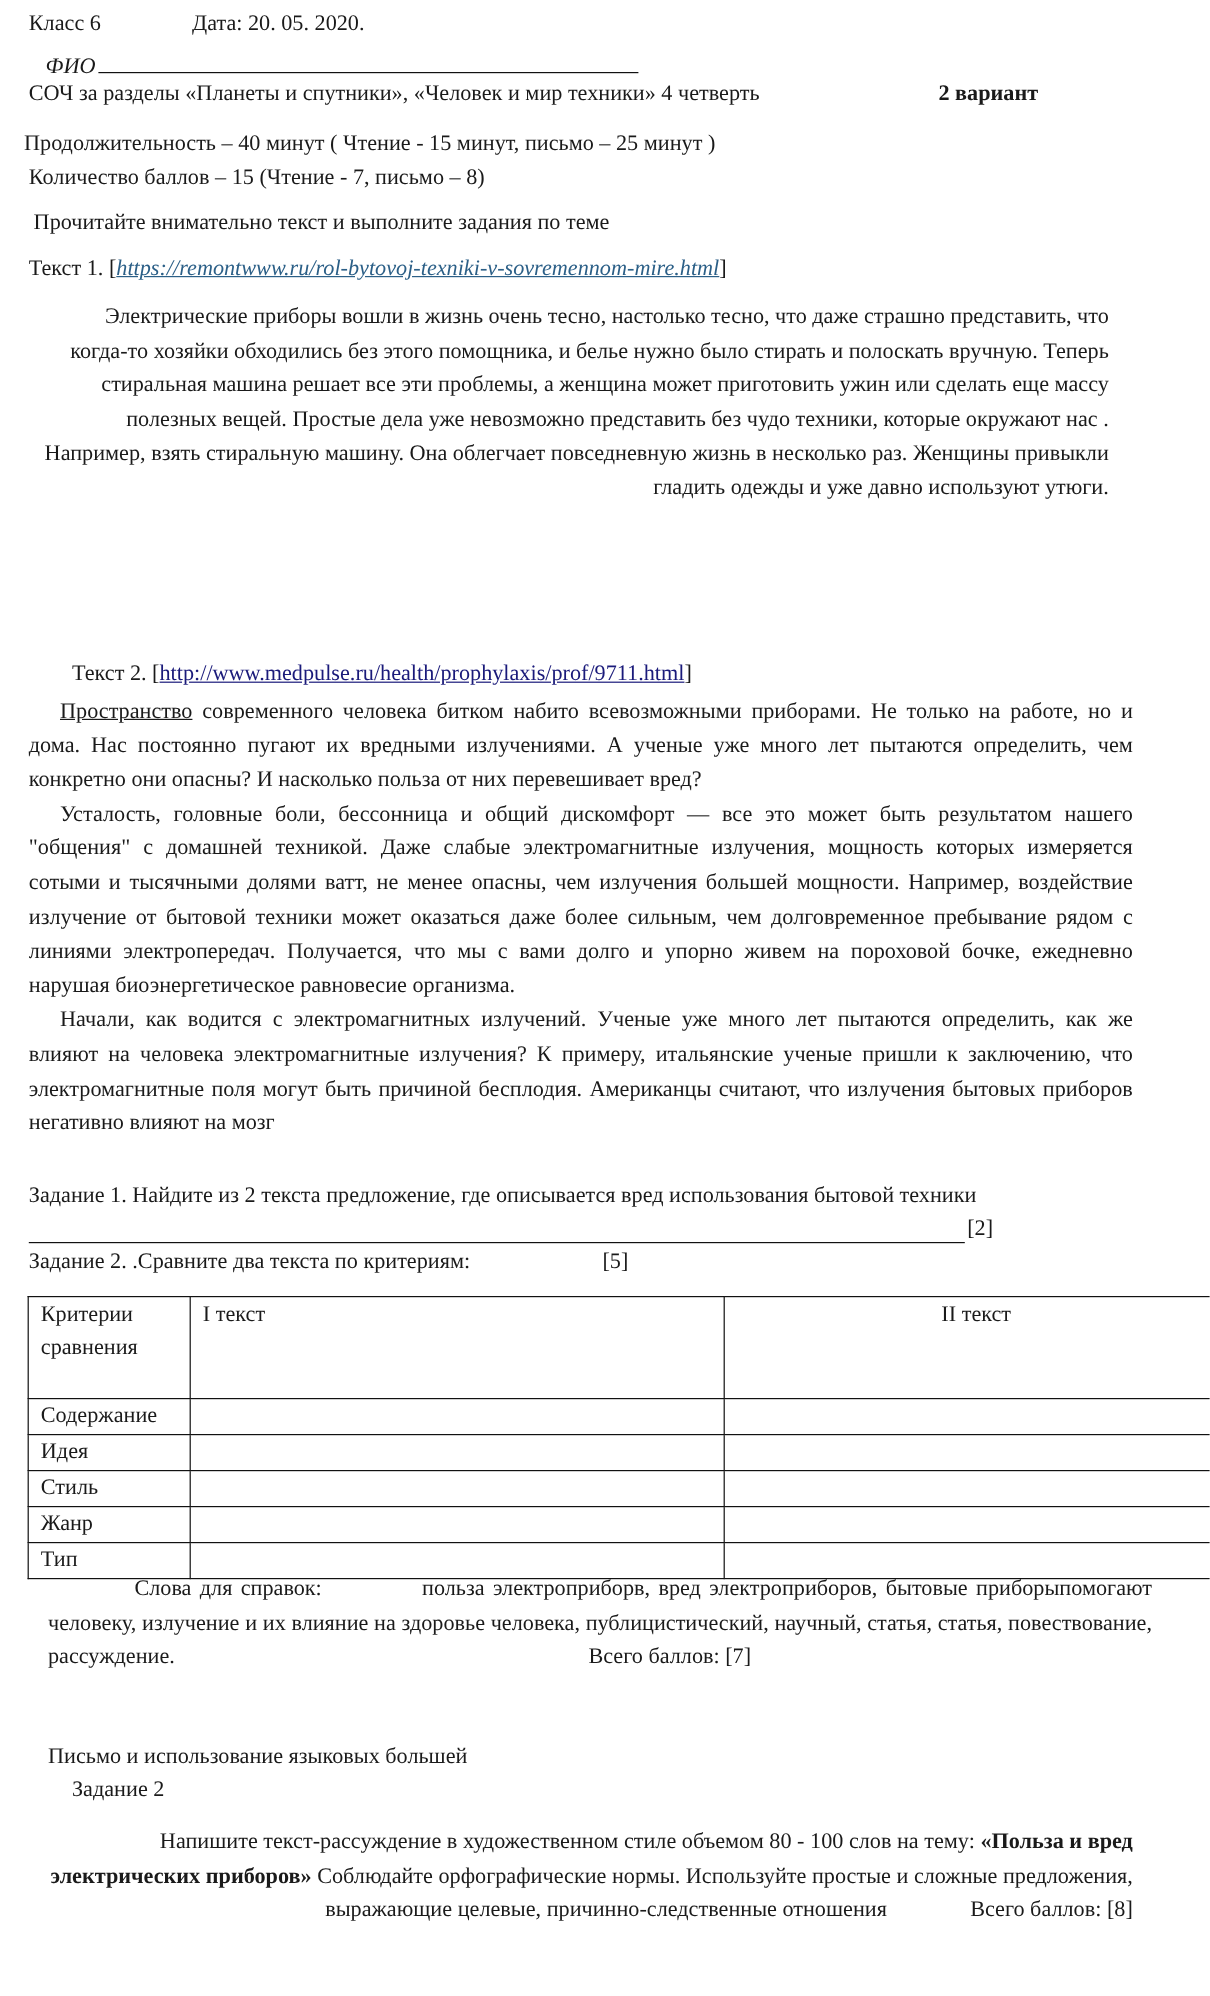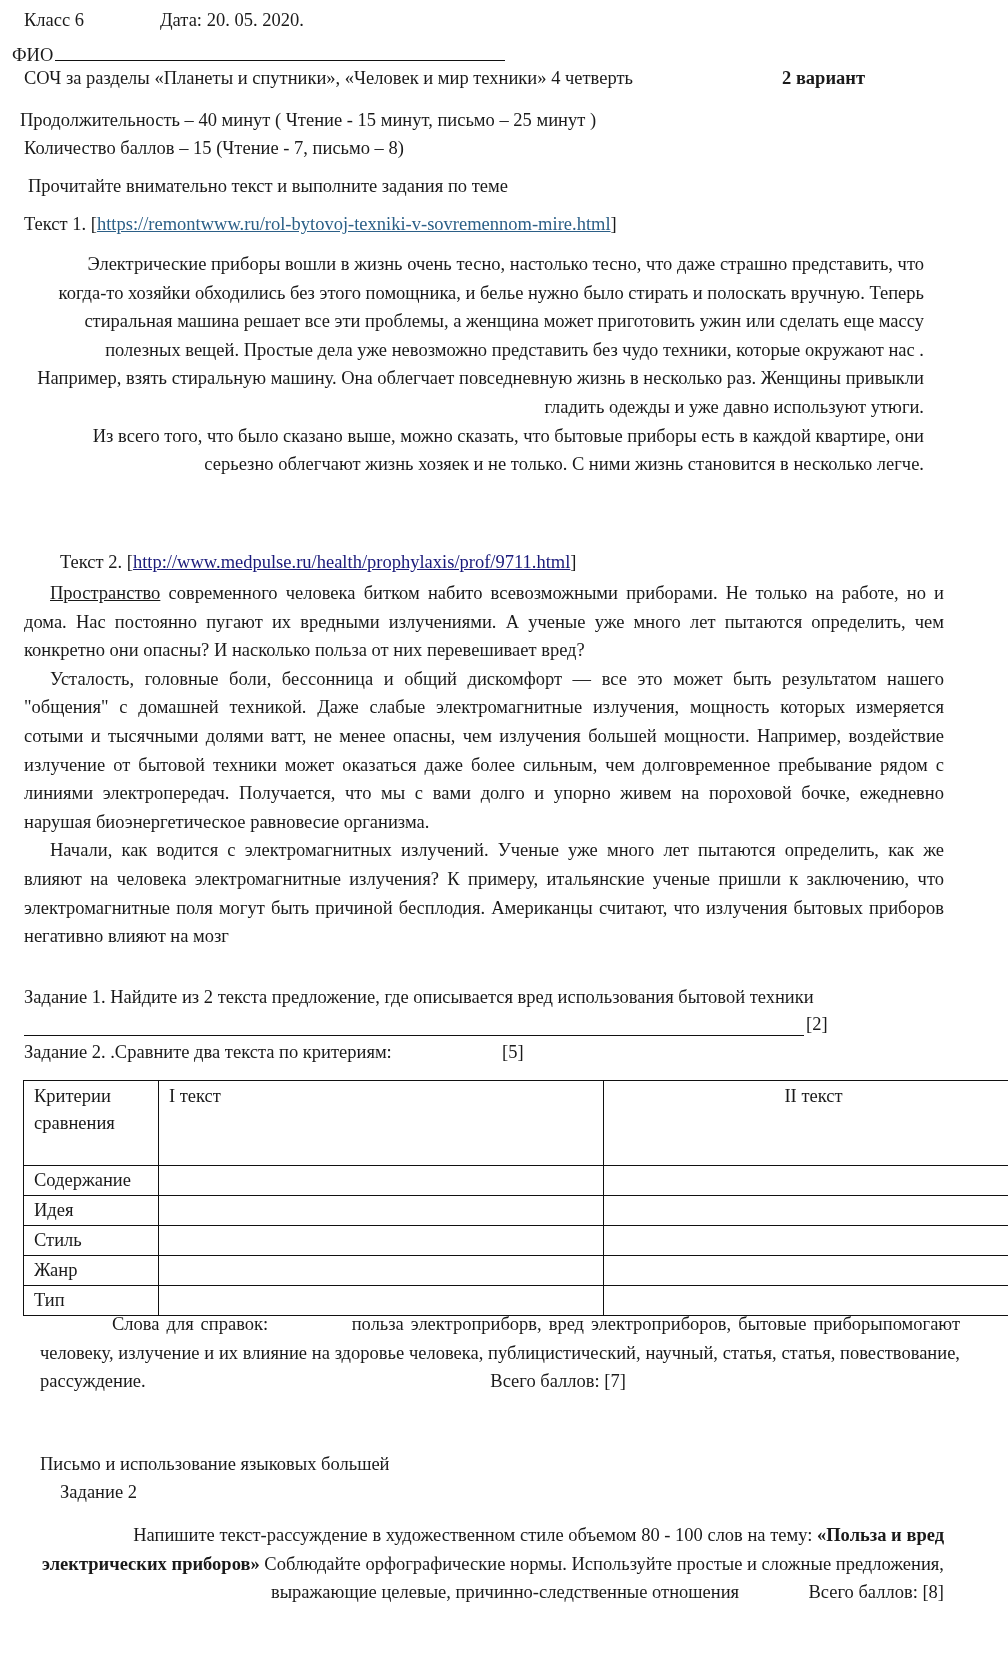--- a/index.html
+++ b/index.html
@@ -8,21 +8,21 @@
     font-family: "Liberation Serif", "DejaVu Serif", serif;
     color: #1a1a1a; font-size: 18.5px;
   }
   .abs { position: absolute; white-space: nowrap; }
   .para {
     position: absolute; left: 24px; width: 920px;
     line-height: 28.6px; text-align: justify;
   }
   .para p { margin: 0; text-indent: 26px; }
   .para.left { text-align: right; }
-  .link { color: #2b5f87; text-decoration: underline; }
+  .link { color: #2b5f87; text-decoration: underline; font-style: italic; }
   .link2 { color: #1a1a7a; text-decoration: underline; }
   .underline { text-decoration: underline; }
   .bold { font-weight: bold; }
   .fio-line { display: inline-block; width: 450px; border-bottom: 1.5px solid #111; height: 20px; vertical-align: baseline; margin-left: 2px; }
   .answer-line { position: absolute; left: 24px; top: 1035px; width: 780px; border-bottom: 1.5px solid #111; }
   table.cmp {
     position: absolute; left: 23px; top: 1080px;
     border-collapse: collapse; width: 1000px;
     font-size: 18.5px;
   }
@@ -40,39 +40,38 @@
     line-height: 28.6px; text-align: justify;
   }
   .words .indent { display: inline-block; width: 72px; }
 </style>
 </head>
 <body>
 
 <span class="abs" style="left:24px; top:10px;">Класс 6</span>
 <span class="abs" style="left:160px; top:10px;">Дата: 20. 05. 2020.</span>
 
-<div class="abs" style="left:12px; top:40px;">
+<div class="abs" style="left:38px; top:40px;font-style:italic;">
   <span>ФИО</span><span class="fio-line"></span>
 </div>
 
 <span class="abs" style="left:24px; top:68px;">СОЧ за разделы «Планеты и спутники», «Человек и мир техники»  4 четверть</span>
 <span class="abs bold" style="left:782px; top:68px;">2 вариант</span>
 
 <span class="abs" style="left:20px; top:110px;">Продолжительность – 40 минут  ( Чтение - 15 минут,  письмо – 25 минут )</span>
 <span class="abs" style="left:24px; top:138px;">Количество баллов – 15 (Чтение - 7, письмо – 8)</span>
 
 <span class="abs" style="left:28px; top:176px;">Прочитайте внимательно текст и выполните задания по теме</span>
 
 <div class="abs" style="left:24px; top:214px;">
   <span>Текст 1. [</span><span class="link">https://remontwww.ru/rol-bytovoj-texniki-v-sovremennom-mire.html</span><span>]</span>
 </div>
 
 <div class="para left" style="top:250px; width:900px;">
   <p>Электрические приборы вошли в жизнь очень тесно, настолько тесно, что даже страшно представить, что когда-то хозяйки обходились без этого помощника, и белье нужно было стирать и полоскать вручную. Теперь стиральная машина решает все эти проблемы, а женщина может приготовить ужин или сделать еще массу полезных вещей. Простые дела уже невозможно представить без чудо техники, которые окружают нас . Например, взять стиральную машину. Она облегчает повседневную жизнь в несколько раз. Женщины привыкли гладить одежды и уже давно используют утюги.</p>
-  <p>Из всего того, что было сказано выше, можно сказать, что бытовые приборы есть в каждой квартире, они серьезно облегчают жизнь хозяек и не только. С ними жизнь становится в несколько легче.</p>
 </div>
 
 <div class="abs" style="left:24px; top:552px;margin-left:36px;">
   <span>Текст 2. [</span><span class="link2">http://www.medpulse.ru/health/prophylaxis/prof/9711.html</span><span>]</span>
 </div>
 
 <div class="para" style="top:579px; width:920px;">
   <p><span class="underline">Пространство</span><span> современного человека битком набито всевозможными приборами. Не только на работе, но и дома. Нас постоянно пугают их вредными излучениями. А ученые уже много лет пытаются определить, чем конкретно они опасны? И насколько польза от них перевешивает вред?</span></p>
   <p>Усталость, головные боли, бессонница и общий дискомфорт — все это может быть результатом нашего "общения" с домашней техникой. Даже слабые электромагнитные излучения, мощность которых измеряется сотыми и тысячными долями ватт, не менее опасны, чем излучения большей мощности. Например, воздействие излучение от бытовой техники может оказаться даже более сильным, чем долговременное пребывание рядом с линиями электропередач. Получается, что мы с вами долго и упорно живем на пороховой бочке, ежедневно нарушая биоэнергетическое равновесие организма.</p>
   <p>Начали, как водится с электромагнитных излучений. Ученые уже много лет пытаются определить, как же влияют на человека электромагнитные излучения? К примеру, итальянские ученые пришли к заключению, что электромагнитные поля могут быть причиной бесплодия. Американцы считают, что излучения бытовых приборов негативно влияют на мозг</p>

